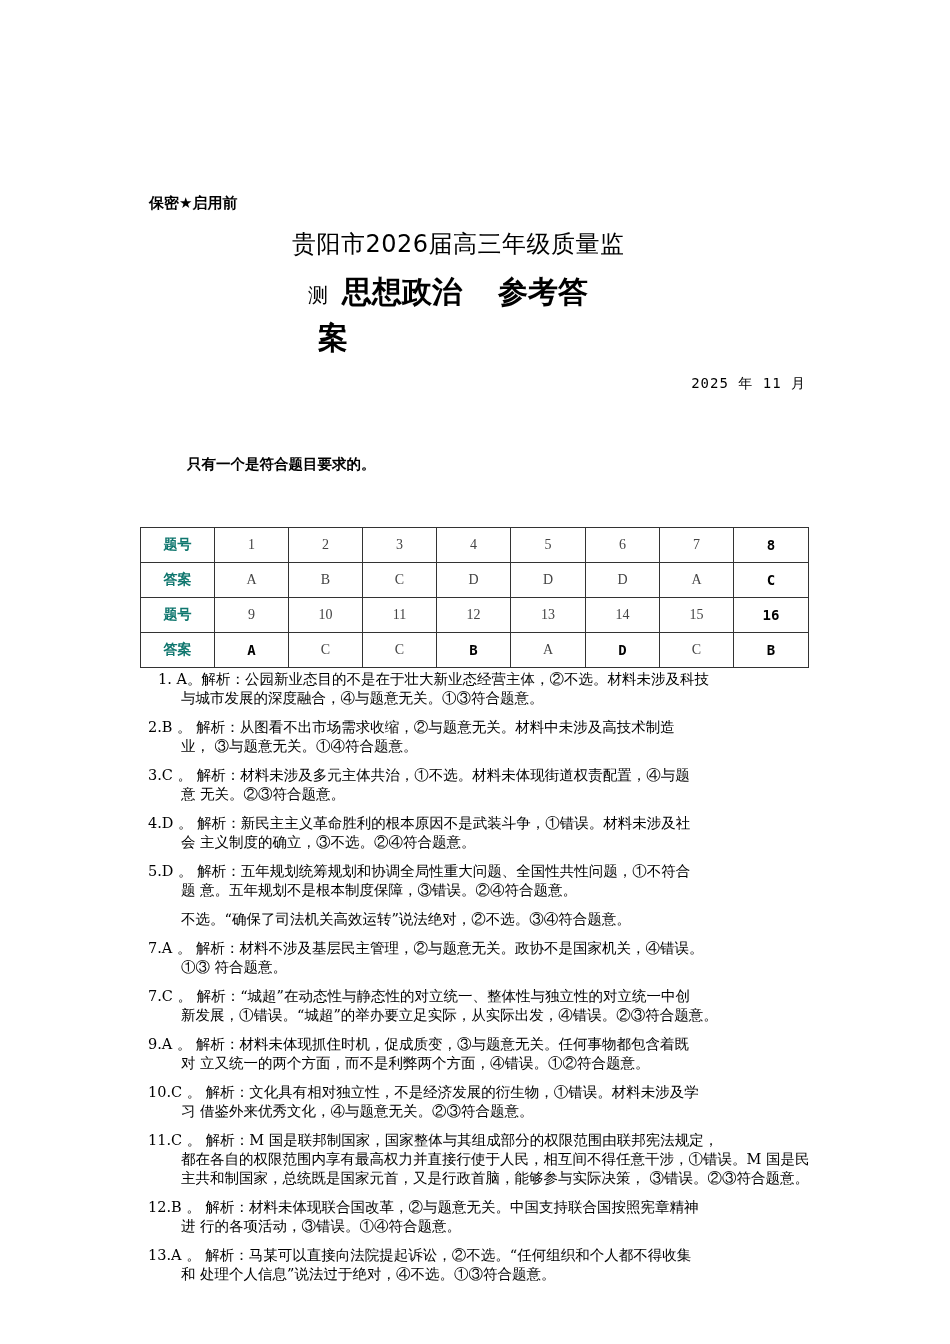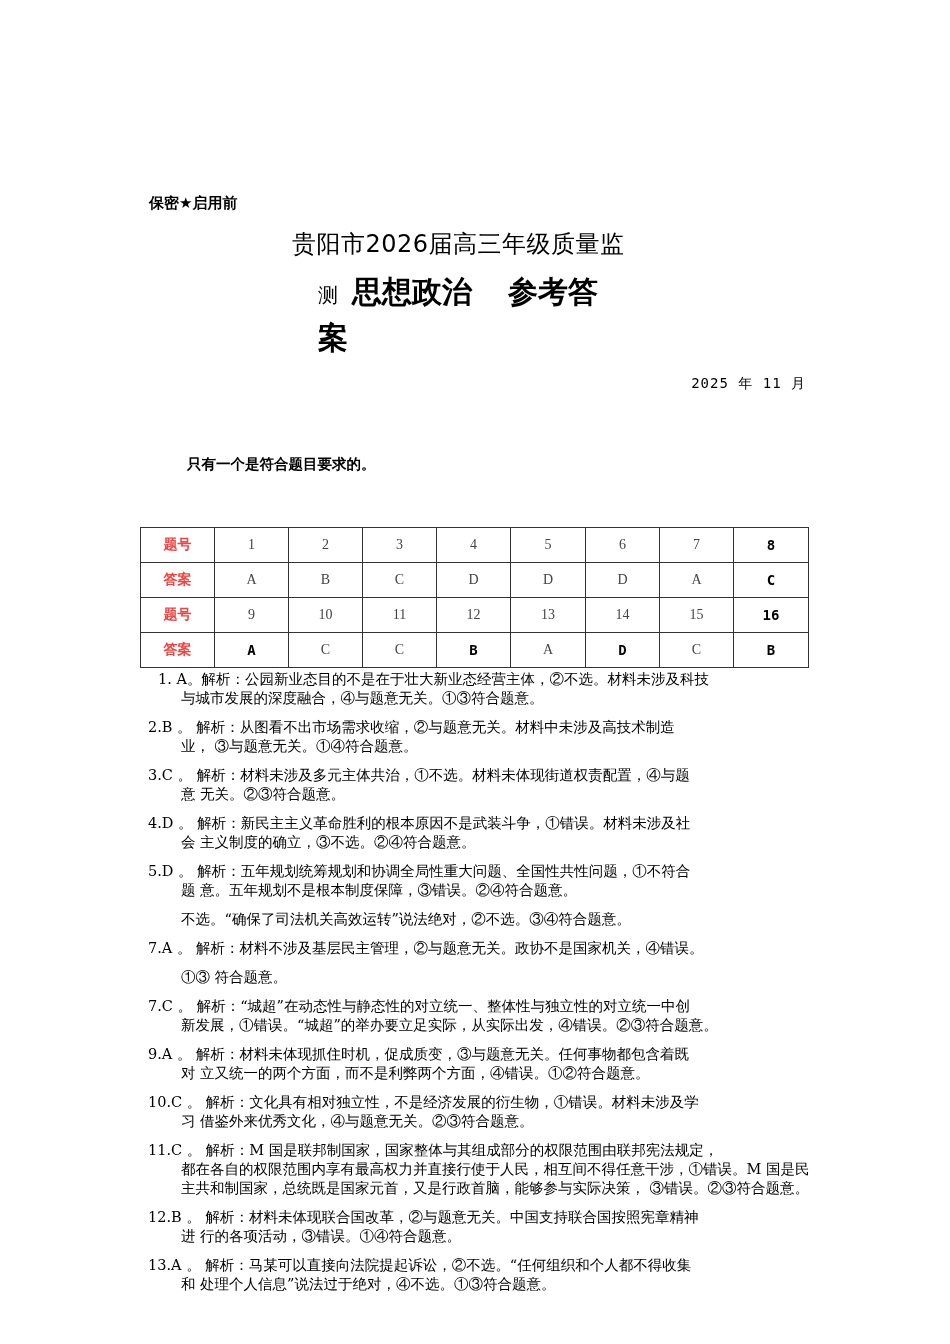--- a/index.html
+++ b/index.html
@@ -1,39 +1,39 @@
 <!DOCTYPE html>
 <html><head>
 <meta charset="utf-8">
 <style>
   html, body { margin:0; padding:0; background:#ffffff; }
   body { width:950px; height:1344px; position:relative; overflow:hidden; color:#000;
          font-family:"DejaVu Serif", "Liberation Serif", serif; }
   .abs { position:absolute; }
   .secret { left:149px; top:194px; font-family:"DejaVu Sans", sans-serif; font-weight:bold; font-size:15px; }
   .title1 { left:292px; top:228px; font-size:24px; letter-spacing:0.5px; font-family:"DejaVu Sans", sans-serif; }
-  .title2 { left:318px; top:272px; font-family:Liberation Serif, serif; font-weight:bold; }
+  .title2 { left:308px; top:272px; font-family:Liberation Serif, serif; font-weight:bold; }
   .title2 .small { font-size:20px; font-weight:normal; margin-right:14px; }
   .title2 .big { font-size:30px; }
   .title2 .gap { display:inline-block; width:36px; }
   .title3 { left:318px; top:318px; font-family:"DejaVu Sans", sans-serif; font-weight:bold; font-size:30px; }
   .date { right:144px; top:375px; font-size:14px; font-family:"DejaVu Sans Mono", monospace; letter-spacing:1px; }
   .section { left:149px; top:450px; width:670px; font-family:"DejaVu Sans", sans-serif; font-weight:bold; font-size:14.5px; line-height:29px; }
   .section .l2 { padding-left:38px; }
   table.ans { position:absolute; left:140px; top:527px; width:668px; border-collapse:collapse; table-layout:fixed; }
   table.ans td { border:1px solid #333; height:34px; text-align:center; font-size:14px; padding:0; vertical-align:middle; font-family:"Liberation Serif", serif; color:#444; }
-  table.ans td.head { font-family:"DejaVu Sans", sans-serif; font-weight:bold; color:#ef4444; }
+  table.ans td.head { font-family:"DejaVu Sans", sans-serif; font-weight:bold; color:#0f766e; }
   table.ans td.bold { font-weight:bold; color:#000; font-family:"DejaVu Sans Mono", monospace; }
   .items { position:absolute; left:148px; top:670px; width:670px; font-size:14.5px; line-height:19px; }
   .item { margin-bottom:10px; }
   .item .first { display:block; }
   .item .cont { display:block; padding-left:33px; }
   .item.i1 .first { padding-left:10px; }
   .item.i1 .cont { padding-left:33px; }
-  .item.spread .cont { margin-top:10px; }
+  .item.spread .cont { }
 </style>
 </head>
 <body>
 
 <div class="abs secret">保密★启用前</div>
 
 <div class="abs title1">贵阳市2026届高三年级质量监</div>
 <div class="abs title2">
   <span class="small">测</span><span class="big">思想政治</span><span class="gap"></span><span class="big">参考答</span>
 </div>

